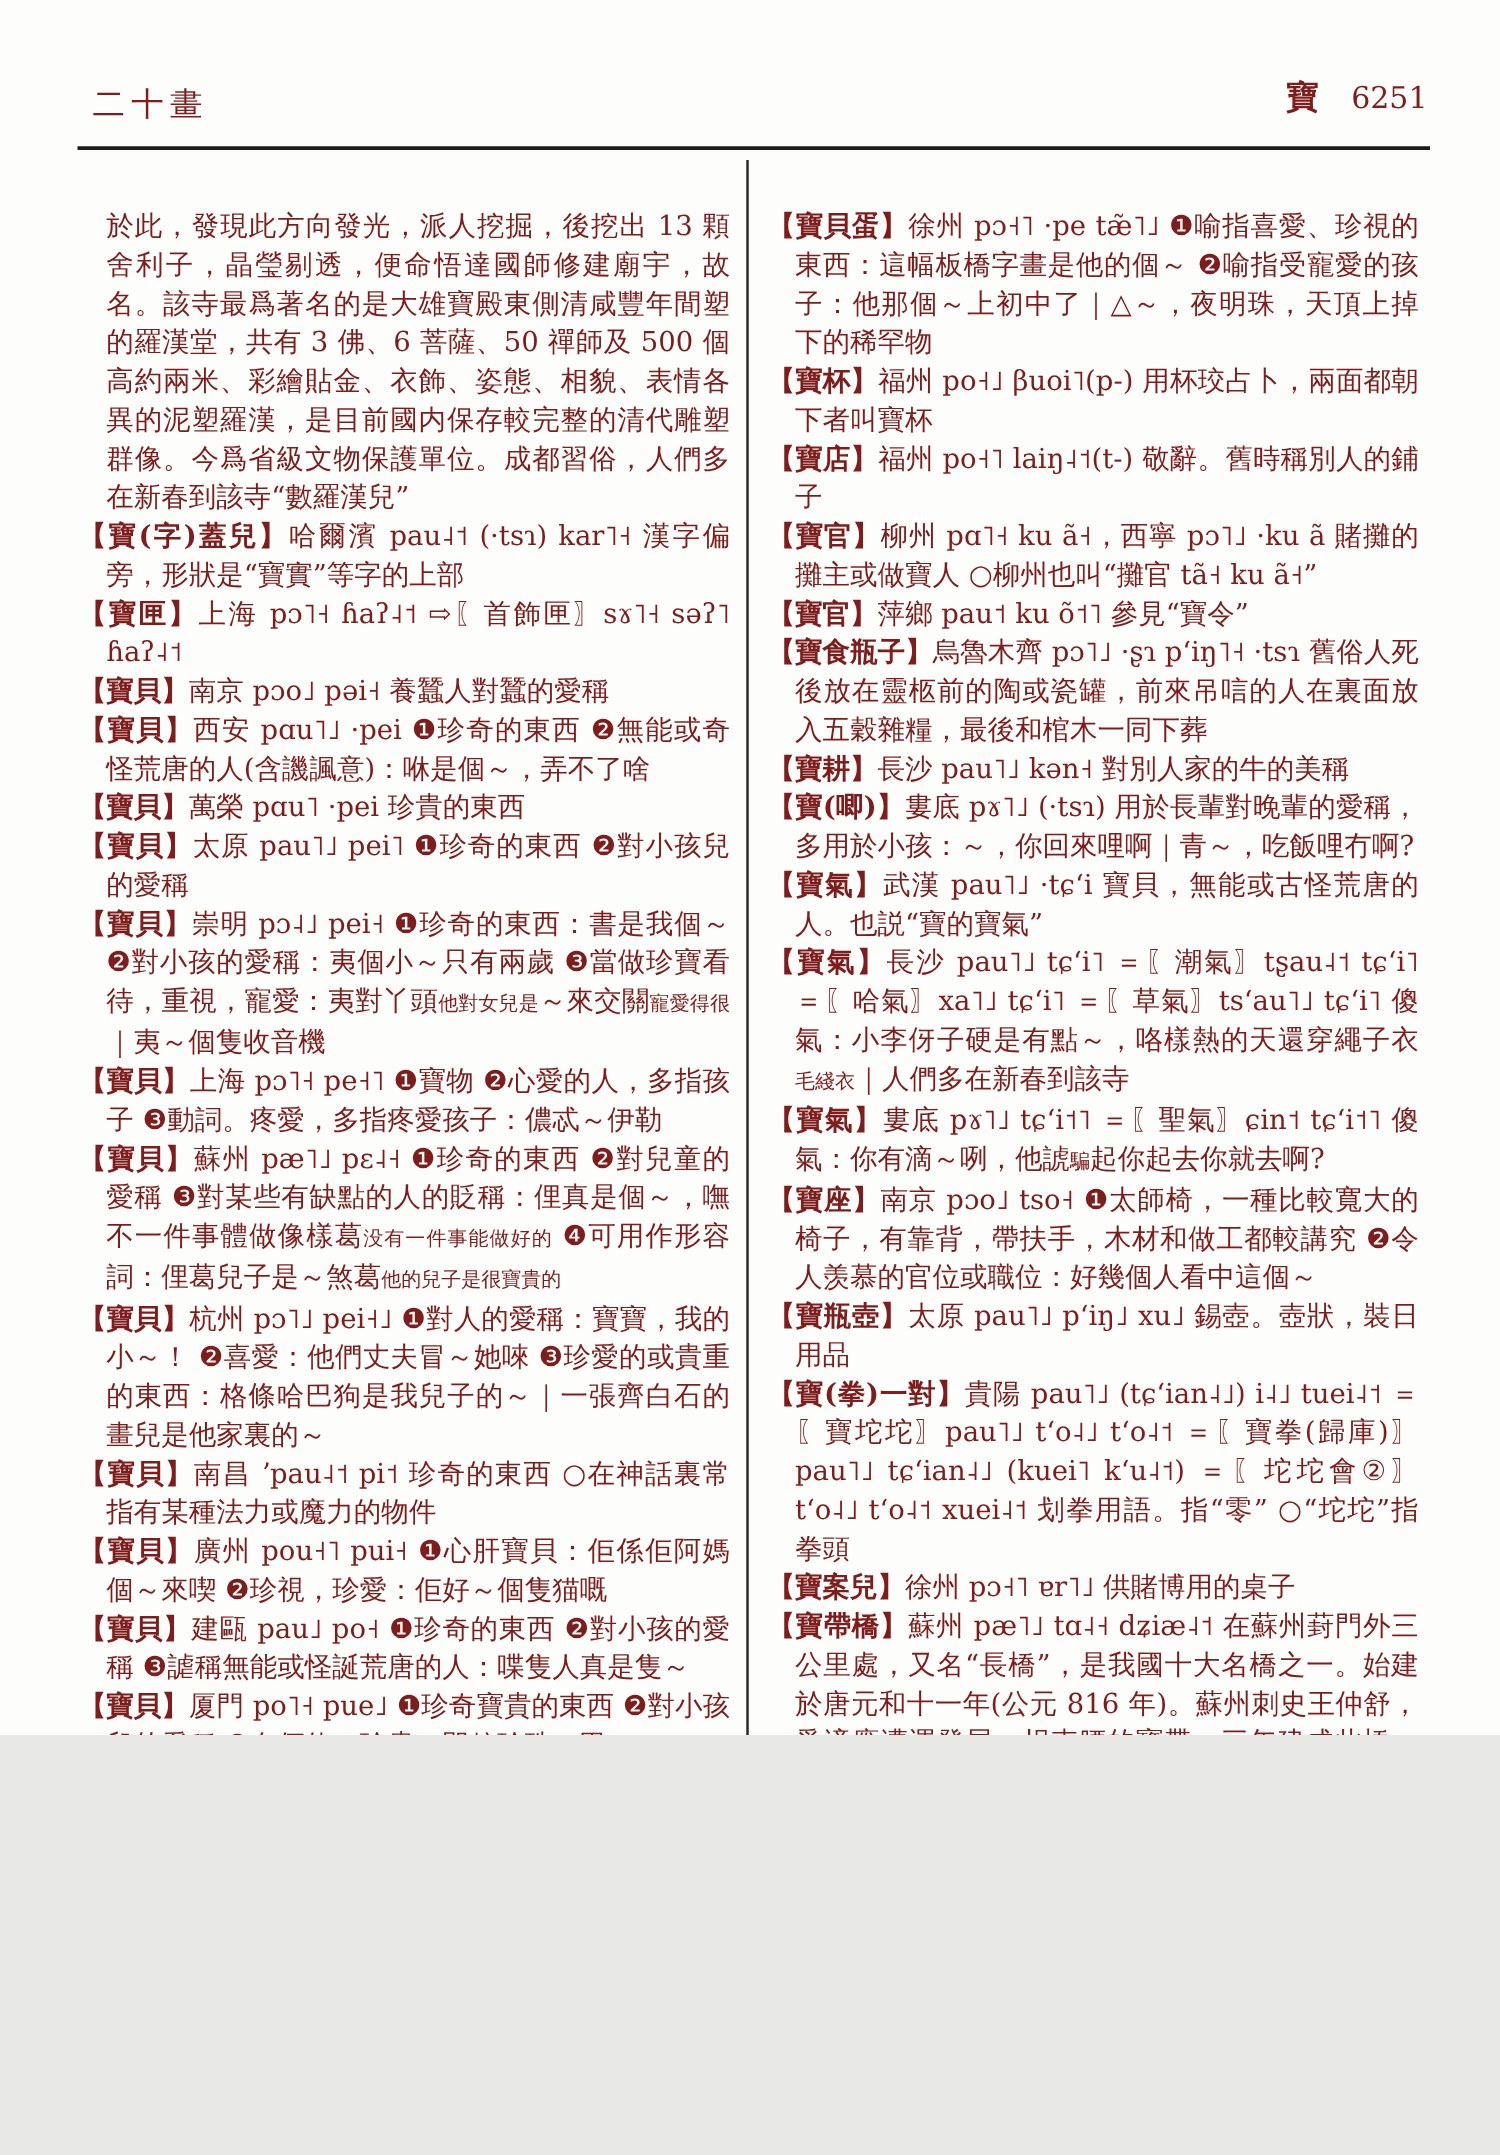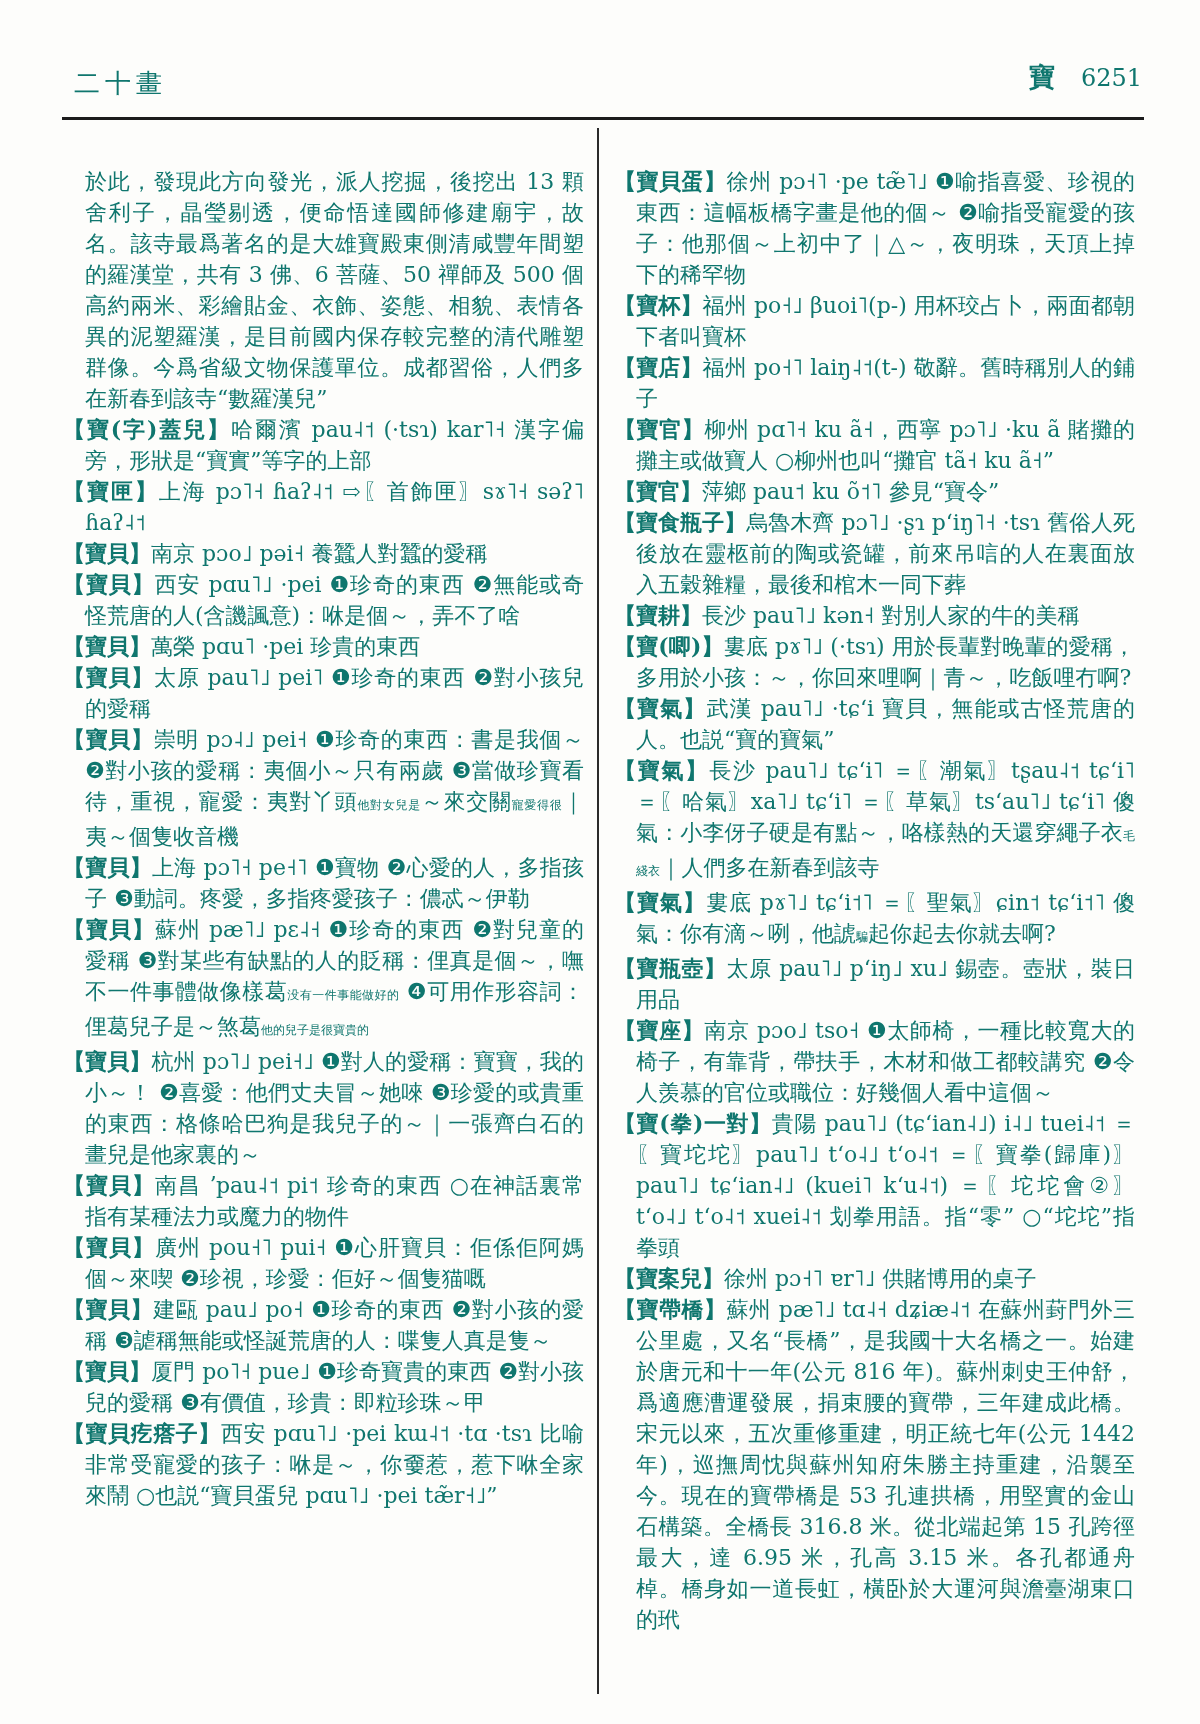--- a/index.html
+++ b/index.html
@@ -1,21 +1,21 @@
 <!DOCTYPE html>
 <html><head>
 <meta charset="utf-8">
 <style>
   html,body{margin:0;padding:0;background:#e8e8e6;}
   .page{
     position:relative;
-    width:1200px;height:1724px;
+    width:1200px;height:1388px;
     margin:0 auto;
     background:#fdfdfb;
-    color:#0f766e;
+    color:#7f1d1d;
     font-family:"DejaVu Serif","Liberation Serif","DejaVu Sans",serif;
     overflow:hidden;
   }
   .hdr-left{
     position:absolute;left:74px;top:66px;
     font-size:26px;letter-spacing:5px;
   }
   .hdr-right{
     position:absolute;right:58px;top:60px;
     font-size:24px;text-align:right;
@@ -35,21 +35,21 @@
   .col-left{left:63px;}
   .col-right{left:614px;}
   .divider{
     position:absolute;left:597px;top:128px;
     width:2px;height:1566px;background:#2a2a2a;
   }
   p.entry,p.cont{margin:0;padding-left:22px;}
   p.entry{text-indent:-22px;}
   p.cont{text-indent:0;}
   .hw{font-weight:bold;}
-  .sm{font-size:12px;font-family:Liberation Serif, serif;}
+  .sm{font-size:16px;font-family:Liberation Serif, serif;}
 </style>
 </head>
 <body>
 
 <div class="page">
 
   <div class="hdr-left">二十畫</div>
 
   <div class="hdr-right">
     <span class="guide">寶</span><span>6251</span>
@@ -81,20 +81,20 @@
       <p class="entry"><span class="hw">【寶杯】</span><span class="txt">福州 po˧˩ βuoi˥(p-) 用杯珓占卜，兩面都朝下者叫寶杯</span></p>
       <p class="entry"><span class="hw">【寶店】</span><span class="txt">福州 po˧˥ laiŋ˨˦(t-) 敬辭。舊時稱別人的鋪子</span></p>
       <p class="entry"><span class="hw">【寶官】</span><span class="txt">柳州 pɑ˥˧ ku ã˧，西寧 pɔ˥˩ ·ku ã 賭攤的攤主或做寶人 ○柳州也叫“攤官 tã˧ ku ã˧”</span></p>
       <p class="entry"><span class="hw">【寶官】</span><span class="txt">萍鄉 pau˦ ku õ˦˥ 參見“寶令”</span></p>
       <p class="entry"><span class="hw">【寶食瓶子】</span><span class="txt">烏魯木齊 pɔ˥˩ ·ʂɿ pʻiŋ˥˧ ·tsɿ 舊俗人死後放在靈柩前的陶或瓷罐，前來吊唁的人在裏面放入五穀雜糧，最後和棺木一同下葬</span></p>
       <p class="entry"><span class="hw">【寶耕】</span><span class="txt">長沙 pau˥˩ kən˧ 對別人家的牛的美稱</span></p>
       <p class="entry"><span class="hw">【寶(唧)】</span><span class="txt">婁底 pɤ˥˩ (·tsɿ) 用於長輩對晚輩的愛稱，多用於小孩：～，你回來哩啊｜青～，吃飯哩冇啊?</span></p>
       <p class="entry"><span class="hw">【寶氣】</span><span class="txt">武漢 pau˥˩ ·tɕʻi 寶貝，無能或古怪荒唐的人。也説“寶的寶氣”</span></p>
       <p class="entry"><span class="hw">【寶氣】</span><span class="txt">長沙 pau˥˩ tɕʻi˥ ＝〖潮氣〗tʂau˨˦ tɕʻi˥ ＝〖哈氣〗xa˥˩ tɕʻi˥ ＝〖草氣〗tsʻau˥˩ tɕʻi˥ 傻氣：小李伢子硬是有點～，咯樣熱的天還穿繩子衣</span><span class="sm">毛綫衣</span><span class="txt">｜人們多在新春到該寺</span></p>
       <p class="entry"><span class="hw">【寶氣】</span><span class="txt">婁底 pɤ˥˩ tɕʻi˦˥ ＝〖聖氣〗ɕin˦ tɕʻi˦˥ 傻氣：你有滴～咧，他諕</span><span class="sm">騙</span><span class="txt">起你起去你就去啊?</span></p>
+      <p class="entry"><span class="hw">【寶座】</span><span class="txt">南京 pɔo˩ tso˧ ❶太師椅，一種比較寬大的椅子，有靠背，帶扶手，木材和做工都較講究 ❷令人羡慕的官位或職位：好幾個人看中這個～</span></p>
       <p class="entry"><span class="hw">【寶瓶壺】</span><span class="txt">太原 pau˥˩ pʻiŋ˩ xu˩ 錫壺。壺狀，裝日用品</span></p>
-      <p class="entry"><span class="hw">【寶座】</span><span class="txt">南京 pɔo˩ tso˧ ❶太師椅，一種比較寬大的椅子，有靠背，帶扶手，木材和做工都較講究 ❷令人羡慕的官位或職位：好幾個人看中這個～</span></p>
       <p class="entry"><span class="hw">【寶(拳)一對】</span><span class="txt">貴陽 pau˥˩ (tɕʻian˨˩) i˨˩ tuei˨˦ ＝〖寶坨坨〗pau˥˩ tʻo˨˩ tʻo˨˦ ＝〖寶拳(歸庫)〗pau˥˩ tɕʻian˨˩ (kuei˥ kʻu˨˦) ＝〖坨坨會②〗tʻo˨˩ tʻo˨˦ xuei˨˦ 划拳用語。指“零” ○“坨坨”指拳頭</span></p>
       <p class="entry"><span class="hw">【寶案兒】</span><span class="txt">徐州 pɔ˧˥ ɐr˥˩ 供賭博用的桌子</span></p>
       <p class="entry"><span class="hw">【寶帶橋】</span><span class="txt">蘇州 pæ˥˩ tɑ˨˧ dʑiæ˨˦ 在蘇州葑門外三公里處，又名“長橋”，是我國十大名橋之一。始建於唐元和十一年(公元 816 年)。蘇州刺史王仲舒，爲適應漕運發展，捐束腰的寶帶，三年建成此橋。宋元以來，五次重修重建，明正統七年(公元 1442 年)，巡撫周忱與蘇州知府朱勝主持重建，沿襲至今。現在的寶帶橋是 53 孔連拱橋，用堅實的金山石構築。全橋長 316.8 米。從北端起第 15 孔跨徑最大，達 6.95 米，孔高 3.15 米。各孔都通舟棹。橋身如一道長虹，橫卧於大運河與澹臺湖東口的玳</span></p>
     </div>
 
 </div>
 
 </body></html>

